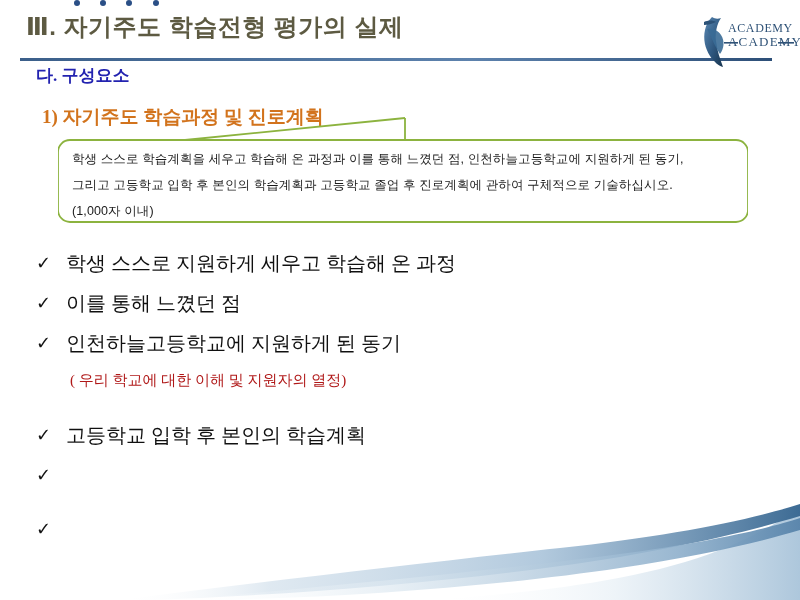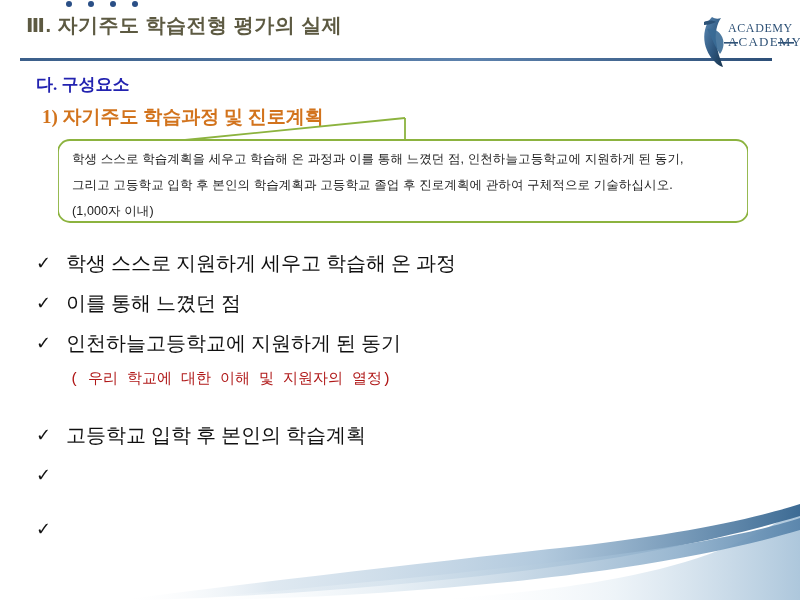--- a/index.html
+++ b/index.html
@@ -26,21 +26,21 @@
     width: 800px;
     height: 110px;
     pointer-events: none;
   }
 
   
   .slide-title {
     position: absolute;
     left: 26px;
     top: 14px;
-    font-size: 20px;
+    font-size: 24px;
     font-weight: bold;
     color: #5d5a42;
     letter-spacing: 0.5px;
     white-space: nowrap;
     line-height: 1.1;
   }
   .emph {
     position: relative;
   }
   .emph .dotrow {
@@ -94,21 +94,21 @@
     letter-spacing: 1.2px;
     display: block;
     text-align: right;
     padding-right: 2px;
   }
 
   
   .section-label {
     position: absolute;
     left: 36px;
-    top: 73px;
+    top: 64px;
     font-size: 17px;
     font-weight: bold;
     color: #2323b0;
     font-family: "Liberation Serif", "DejaVu Serif", serif;
     white-space: nowrap;
   }
   .sub-heading {
     position: absolute;
     left: 42px;
     top: 104px;
@@ -172,21 +172,21 @@
     font-family: "Liberation Serif", "DejaVu Serif", serif;
     white-space: nowrap;
   }
   .note-row {
     height: 34px;
     padding-left: 34px;
   }
   .note-text {
     font-size: 15px;
     color: #b01818;
-    font-family: Liberation Mono, monospace;
+    font-family: Liberation Serif, serif;
     white-space: nowrap;
     line-height: 24px;
     text-align: right;
   }
   .spacer-sm { height: 14px; }
   .spacer-md { height: 18px; }
 </style>
 </head>
 <body>
 

